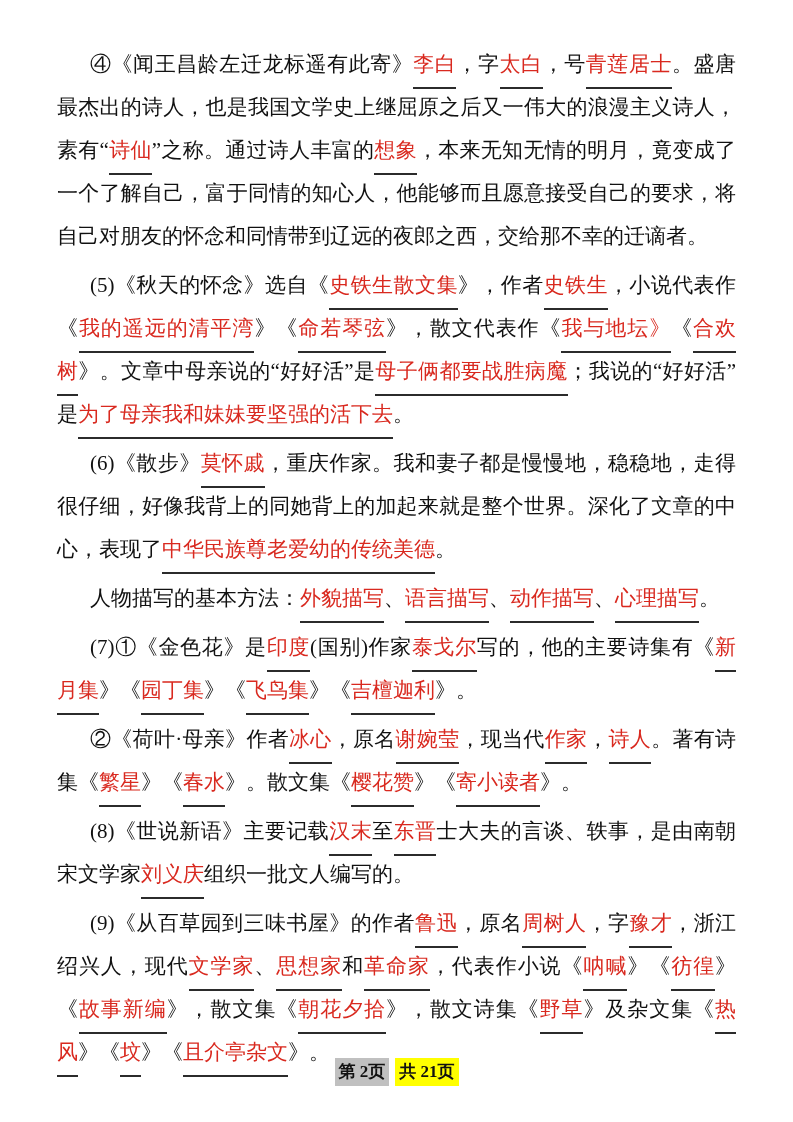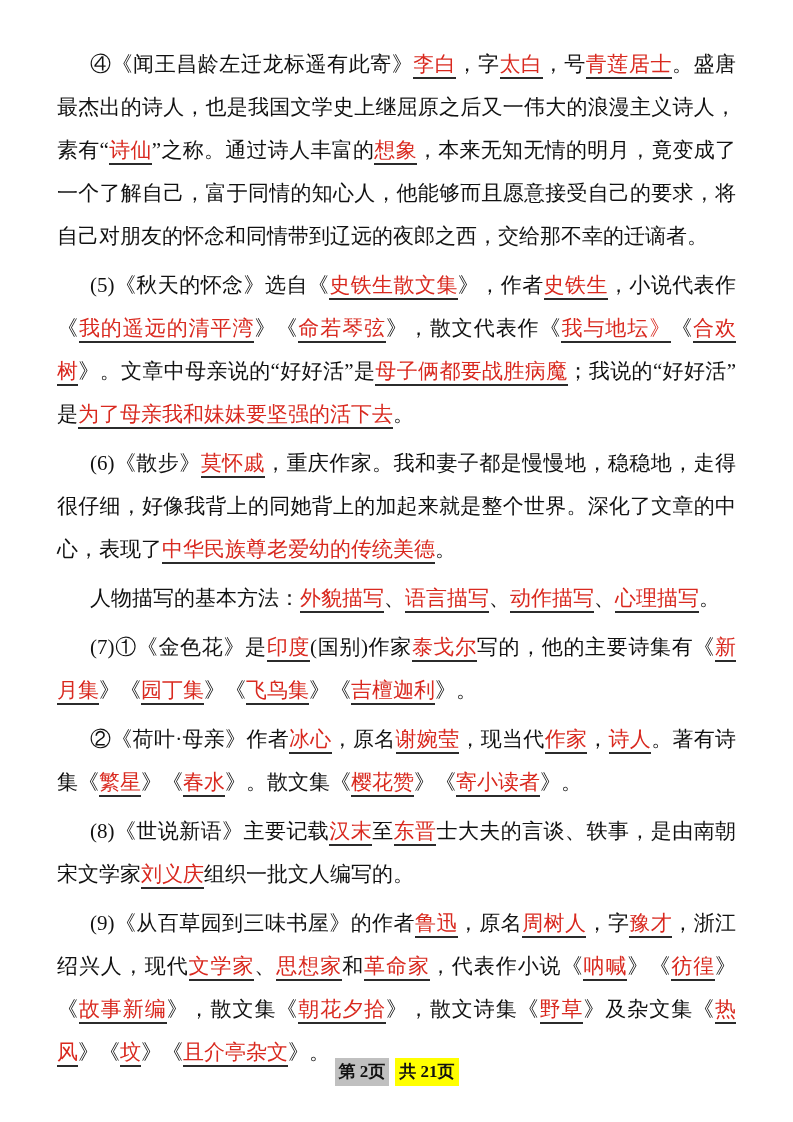--- a/index.html
+++ b/index.html
@@ -27,21 +27,21 @@
     text-indent: 33px;
     word-break: break-all;
     color: var(--text, #111);
   }
   p.para:last-of-type { margin-bottom: 0; }
   .run-n { font-weight: normal; }
   .run-b { font-weight: normal; }
   .run-r {
     color: var(--red, #d9291f);
     border-bottom: 2px solid var(--underline, #2b2b2b);
-    padding-bottom: 1px;
+    padding-bottom: 11px;
   }
   footer[data-name="page-footer"] {
     position: absolute;
     left: 0;
     right: 0;
     top: 1058px;
     text-align: center;
     font-size: 17px;
     font-weight: bold;
     line-height: 26px;

